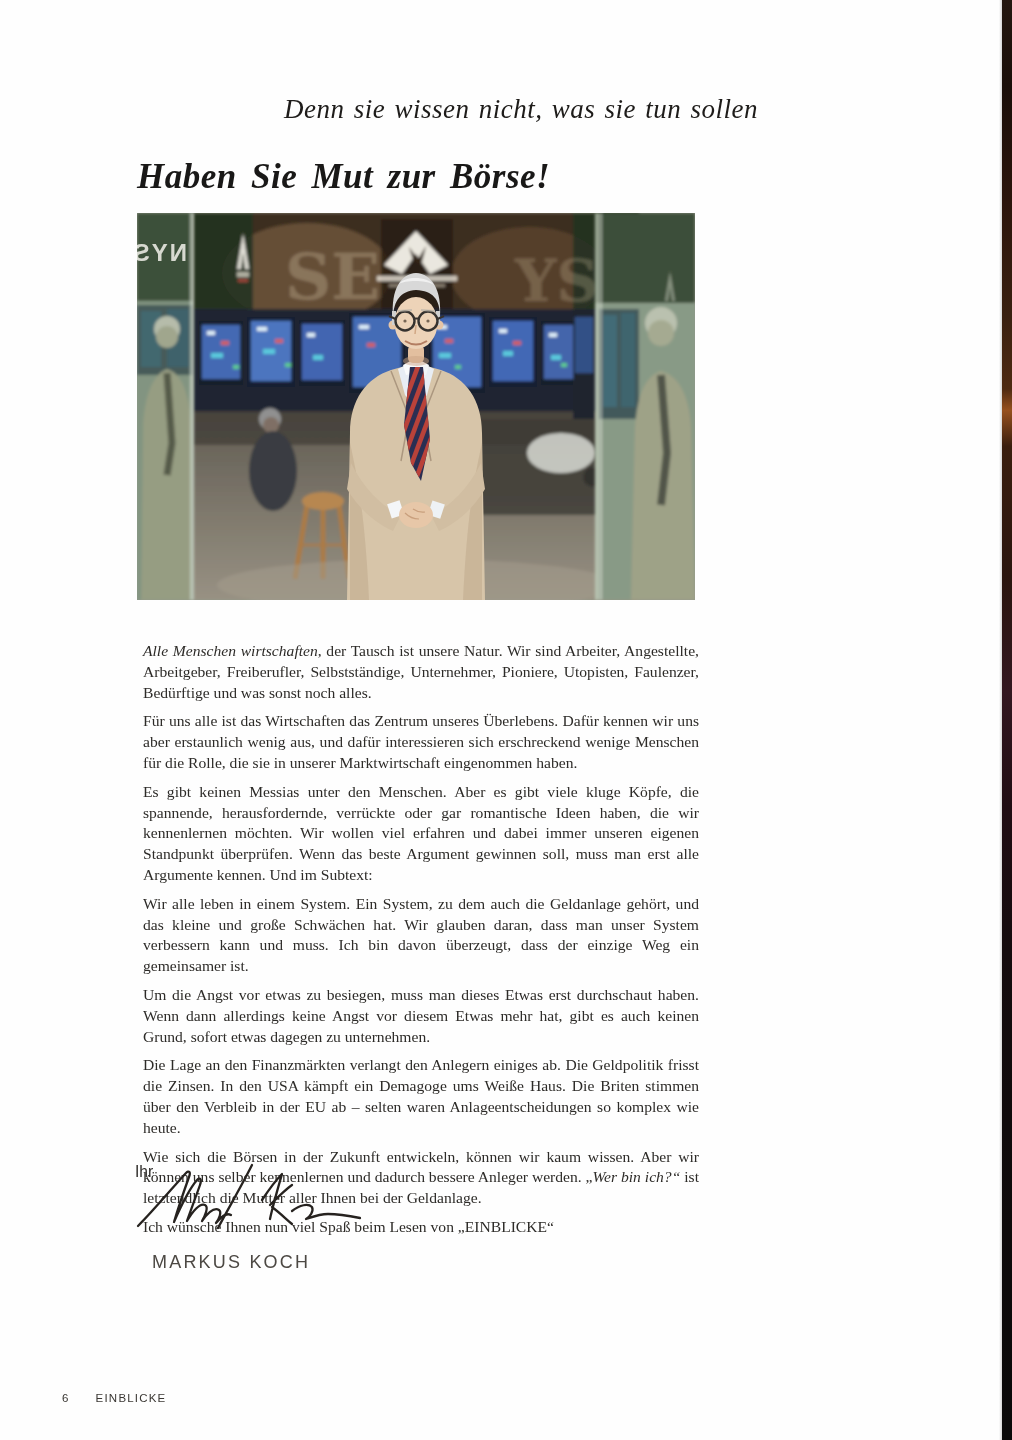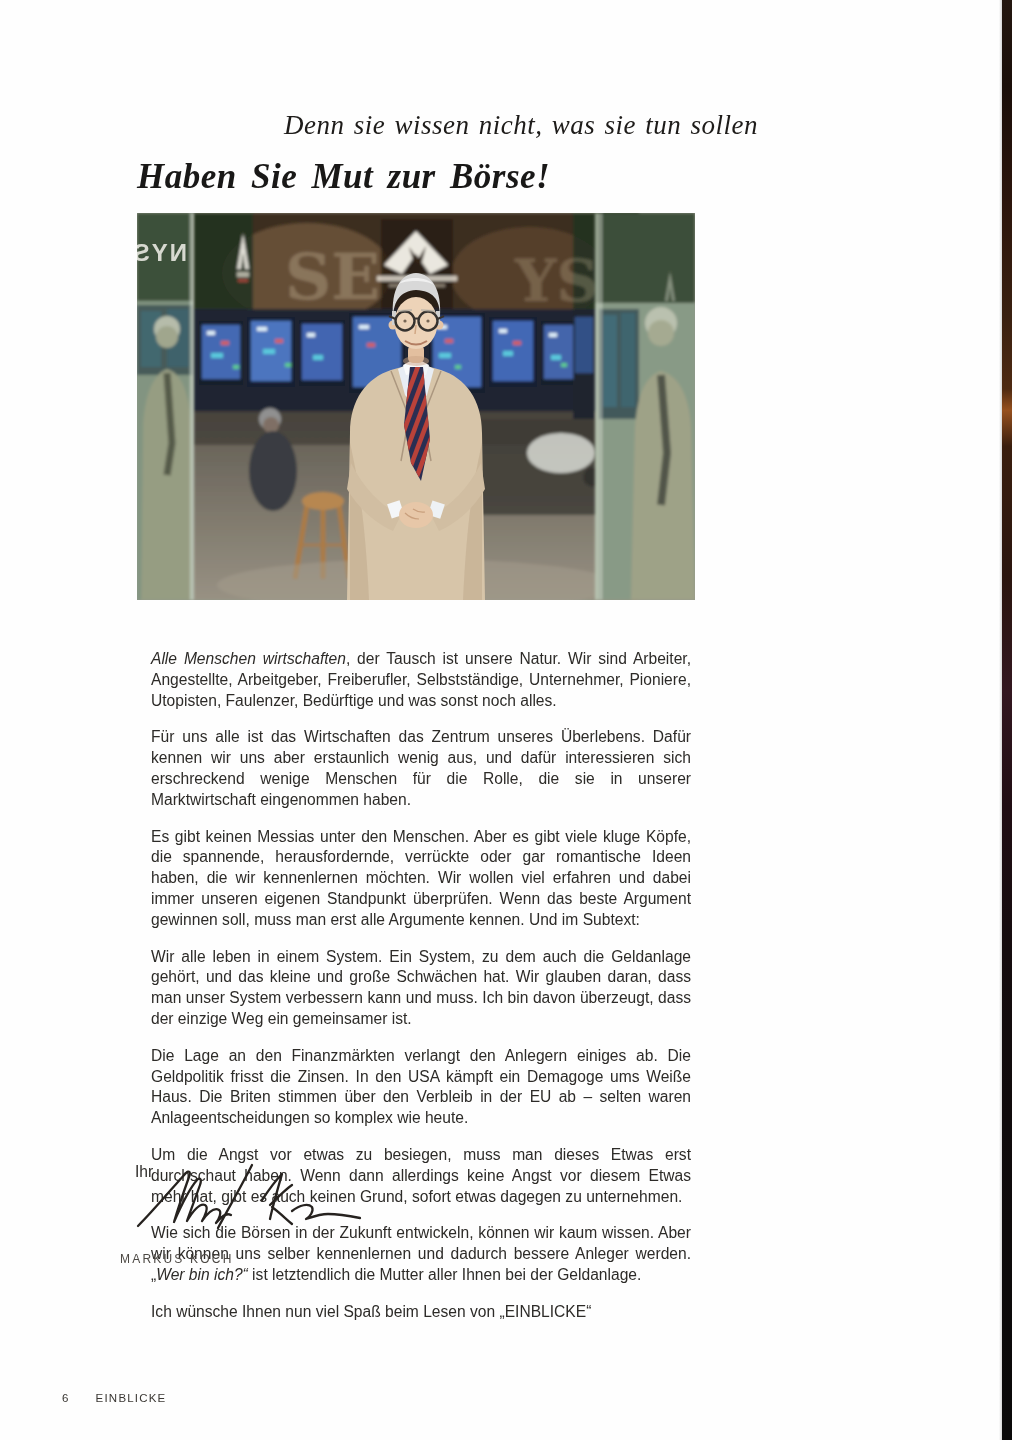--- a/index.html
+++ b/index.html
@@ -1,35 +1,35 @@
 <!DOCTYPE html>
 <html><head>
 <meta charset="utf-8">
 <style>
   html,body{margin:0;padding:0;background:#fff;}
   .page{position:relative;width:1012px;height:1440px;background:#fefefe;
         font-family:"Liberation Sans",sans-serif;overflow:hidden;}
 
-  .kicker{position:absolute;left:284px;top:110px;
+  .kicker{position:absolute;left:284px;top:94px;
           font-family:"Liberation Serif",serif;font-style:italic;
           font-size:27px;color:#1e1c1a;letter-spacing:.5px;word-spacing:2px;}
   .title{position:absolute;left:137px;top:157px;margin:0;
          font-family:"Liberation Serif",serif;font-style:italic;font-weight:600;
          font-size:35px;color:#191817;letter-spacing:.5px;word-spacing:5px;}
 
   .photo{position:absolute;left:137px;top:213px;width:558px;height:387px;display:block;}
 
   .bodytext{position:absolute;left:135px;top:633px;width:572px;
             font-size:15.6px;line-height:20.8px;color:#2d2b28;text-align:justify;}
-  .bodytext p{margin:16px;}
+  .bodytext p{margin:8px;font-family:Liberation Serif, serif;}
   .it{font-style:italic;}
 
   .closing{position:absolute;left:135px;top:1126px;font-size:15.6px;color:#2d2b28;margin-top:37px;}
   .signature{position:absolute;left:132px;top:1160px;width:235px;height:82px;}
-  .sig-caption{position:absolute;left:120px;top:1252px;font-size:12px;
+  .sig-caption{position:absolute;left:152px;top:1252px;font-size:18px;
                letter-spacing:2.2px;color:#4c4843;}
 
   .footer{position:absolute;left:62px;top:1392px;font-size:11.5px;color:#3a3733;
           letter-spacing:1.2px;display:flex;gap:26px;align-items:baseline;}
 
   .edge-shadow{position:absolute;right:10px;top:0;width:3px;height:100%;
                background:linear-gradient(to right,rgba(0,0,0,0),rgba(0,0,0,0.16));}
   .edge-stripe{position:absolute;right:0;top:0;width:10px;height:100%;
                background:linear-gradient(to bottom,
                  #241710 0%,#1a0e09 6%,#2c150c 14%,#3a2010 22%,#4e2a12 27%,
@@ -262,22 +262,22 @@
 
       <rect x="0" y="0" width="558" height="387" fill="#ffffff" opacity="0.04"></rect>
     </g>
   </svg>
 
   <div class="bodytext">
     <p><span class="it">Alle Menschen wirtschaften</span><span>, der Tausch ist unsere Natur. Wir sind Arbeiter, Angestellte, Arbeitgeber, Freiberufler, Selbstständige, Unternehmer, Pioniere, Utopisten, Faulenzer, Bedürftige und was sonst noch alles.</span></p>
     <p><span>Für uns alle ist das Wirtschaften das Zentrum unseres Überlebens. Dafür kennen wir uns aber erstaunlich wenig aus, und dafür interessieren sich erschreckend wenige Menschen für die Rolle, die sie in unserer Marktwirtschaft eingenommen haben.</span></p>
     <p><span>Es gibt keinen Messias unter den Menschen. Aber es gibt viele kluge Köpfe, die spannende, herausfordernde, verrückte oder gar romantische Ideen haben, die wir kennenlernen möchten. Wir wollen viel erfahren und dabei immer unseren eigenen Standpunkt überprüfen. Wenn das beste Argument gewinnen soll, muss man erst alle Argumente kennen. Und im Subtext:</span></p>
     <p><span>Wir alle leben in einem System. Ein System, zu dem auch die Geldanlage gehört, und das kleine und große Schwächen hat. Wir glauben daran, dass man unser System verbessern kann und muss. Ich bin davon überzeugt, dass der einzige Weg ein gemeinsamer ist.</span></p>
+    <p><span>Um die Angst vor etwas zu besiegen, muss man dieses Etwas erst durchschaut haben. Wenn dann allerdings keine Angst vor diesem Etwas mehr hat, gibt es auch keinen Grund, sofort etwas dagegen zu unternehmen.</span></p>
     <p><span>Die Lage an den Finanzmärkten verlangt den Anlegern einiges ab. Die Geldpolitik frisst die Zinsen. In den USA kämpft ein Demagoge ums Weiße Haus. Die Briten stimmen über den Verbleib in der EU ab – selten waren Anlageentscheidungen so komplex wie heute.</span></p>
-    <p><span>Um die Angst vor etwas zu besiegen, muss man dieses Etwas erst durchschaut haben. Wenn dann allerdings keine Angst vor diesem Etwas mehr hat, gibt es auch keinen Grund, sofort etwas dagegen zu unternehmen.</span></p>
     <p><span>Wie sich die Börsen in der Zukunft entwickeln, können wir kaum wissen. Aber wir können uns selber kennenlernen und dadurch bessere Anleger werden. „</span><span class="it">Wer bin ich?“</span><span> ist letztendlich die Mutter aller Ihnen bei der Geldanlage.</span></p>
     <p><span>Ich wünsche Ihnen nun viel Spaß beim Lesen von „EINBLICKE“</span></p>
   </div>
 
   <div class="closing">Ihr</div>
 
   <svg class="signature" viewBox="0 0 235 82">
     <g fill="none" stroke="#26221f" stroke-width="2.3" stroke-linecap="round" stroke-linejoin="round">
       <path d="M6,66 C22,50 42,26 54,13 C57,10 59,12 57,17 C52,31 45,52 42,62 C49,46 58,28 65,20 C68,17 70,19 68,25 C63,39 57,55 55,61 C61,51 68,43 73,45 C77,47 73,56 70,61 C75,54 82,47 87,50 C90,52 87,59 84,63 C89,57 94,52 99,55"></path>
       <path d="M120,5 C110,25 96,49 86,68"></path>

